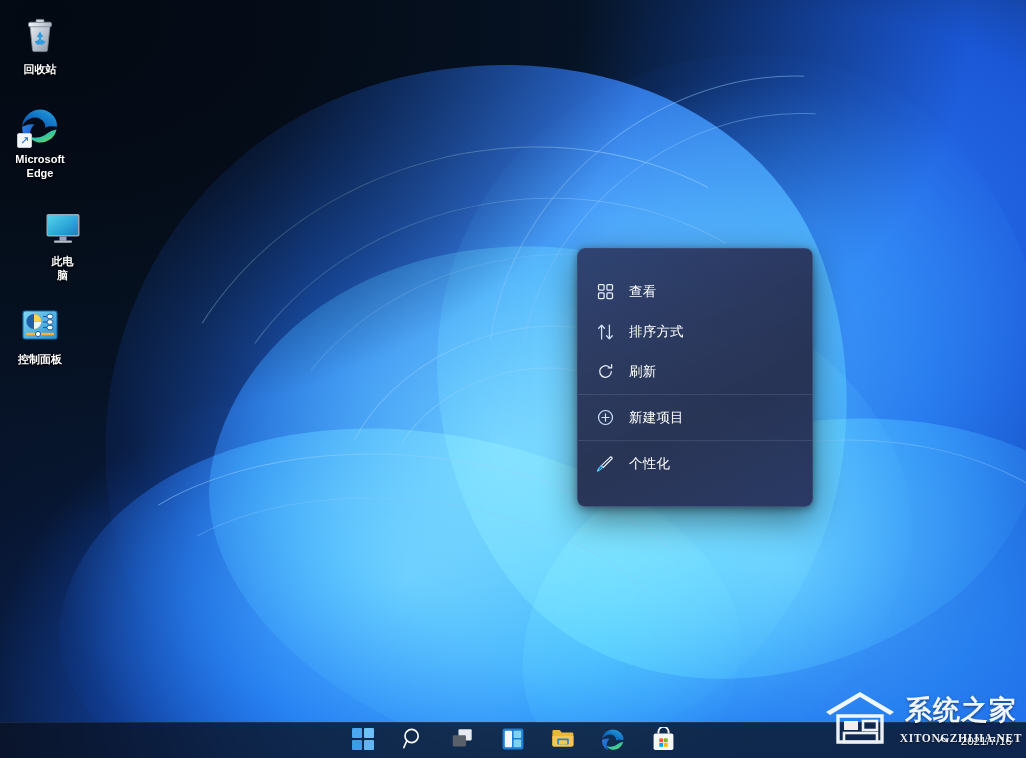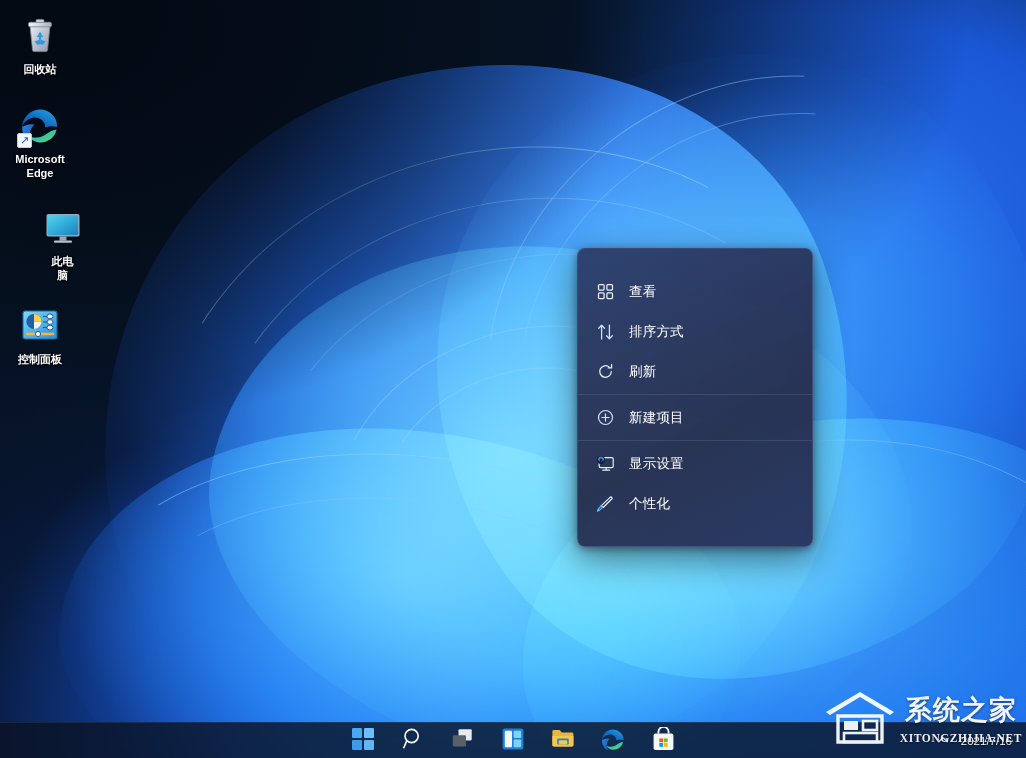--- a/index.html
+++ b/index.html
@@ -350,35 +350,20 @@
           <circle cx="8.5" cy="8.5" r="7"></circle>
           <path d="M8.5 4.9 V12.1"></path>
             <path d="M4.9 8.5 H12.1"></path>
         </svg>
       </span>
       <span class="ctx-label cjk">新建项目</span>
     </div>
   </div>
 
   <div class="ctx-group">
-    <div class="ctx-item">
-      <span class="ctx-ico">
-        <svg width="19" height="18" viewBox="0 0 19 18" fill="none">
-          <rect x="3.2" y="2.6" width="14" height="10" rx="1.4" stroke="#e9f0fb" stroke-width="1.2"></rect>
-          <path d="M10.2 12.6 V15" stroke="#e9f0fb" stroke-width="1.2"></path>
-          <path d="M6.8 15.2 H13.6" stroke="#e9f0fb" stroke-width="1.2" stroke-linecap="round"></path>
-          <g transform="translate(1.1,1.0)">
-            <circle cx="4.0" cy="4.0" r="4.0" fill="#1b1f33"></circle>
-            <path d="M4 0.2 l.85 1.0 1.3-.25 .25 1.3 1.0 .85 -1.0 .85 -.25 1.3 -1.3-.25 -.85 1.0 -.85-1.0 -1.3 .25 -.25-1.3 -1.0-.85 1.0-.85 .25-1.3 1.3 .25Z" fill="#2f9bf5"></path>
-            <circle cx="4" cy="4" r="1.45" fill="#0c1020"></circle>
-          </g>
-        </svg>
-      </span>
-      <span class="ctx-label cjk">显示设置</span>
-    </div>
 
     <div class="ctx-item">
       <span class="ctx-ico">
         <svg width="18" height="18" viewBox="0 0 18 18" fill="none" stroke-linecap="round" stroke-linejoin="round">
           <path d="M14.6 1.9 a1.7 1.7 0 0 1 1.6 1.6 l-9.0 9.0 -2.0-1.6 Z" stroke="#e9f0fb" stroke-width="1.15"></path>
           <path d="M5.2 10.9 L3.2 13.0 q-0.9 1.0 -1.8 3.1 2.2-0.8 3.2-1.8 L6.6 12.4 Z" stroke="#4fc3f7" stroke-width="1.15" fill="none"></path>
         </svg>
       </span>
       <span class="ctx-label cjk">个性化</span>
     </div>

